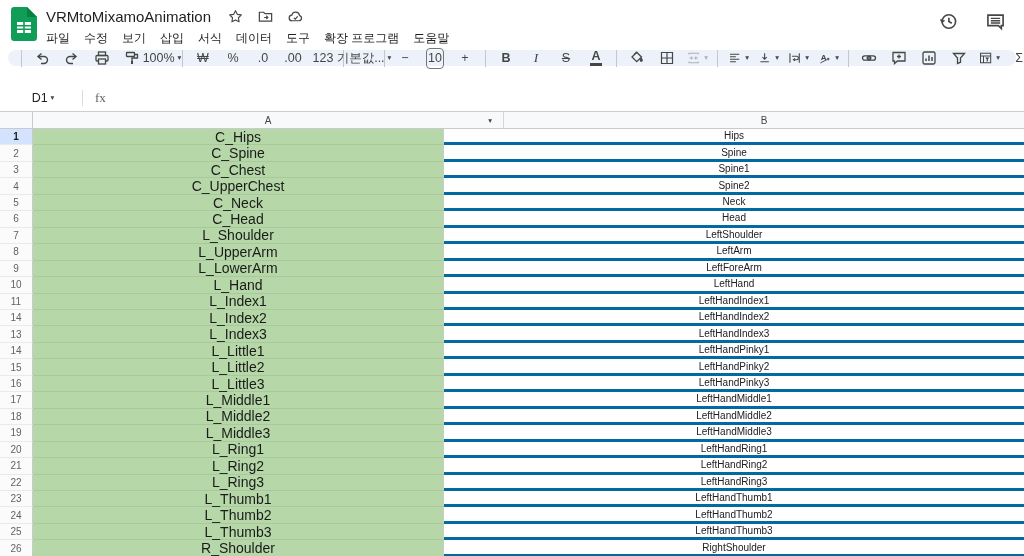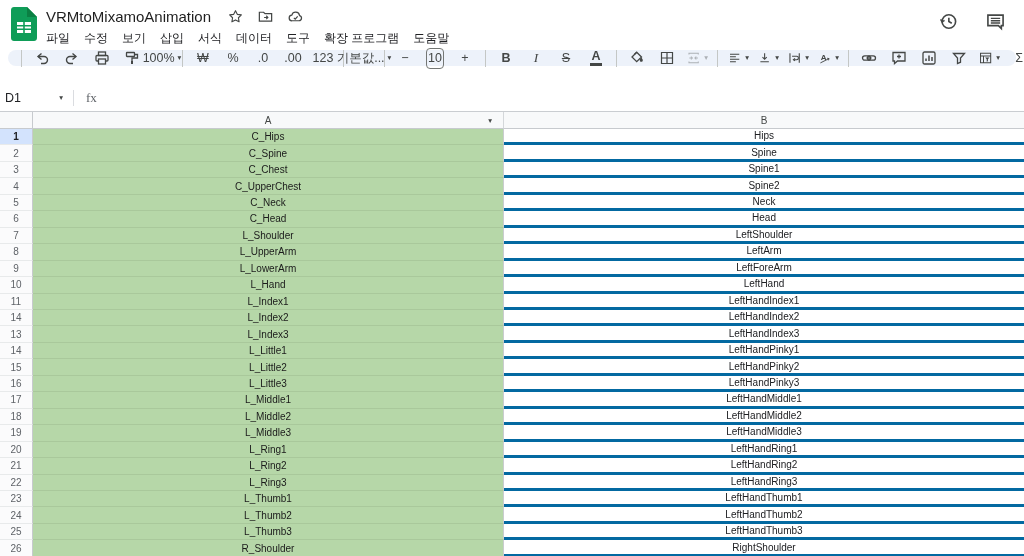--- a/index.html
+++ b/index.html
@@ -32,44 +32,44 @@
   .tb-disabled{opacity:.38}
   .tb-bold{font-weight:700}
   .tb-italic{font-style:italic;font-family:"Liberation Serif","DejaVu Serif",serif;font-size:13.5px}
   .tb-strike .tb-text{text-decoration:line-through}
   .tb-textcolor .tb-text{border-bottom:3px solid #444746;line-height:1.1;padding:0 1px}
   .size-box{border:1px solid #747775;border-radius:4px;width:25px;height:19px;display:flex;
             align-items:center;justify-content:center;font-size:12.5px;margin:0 2px;background:transparent}
 
   
   .formulabar{position:absolute;top:84px;left:0;right:0;height:27px;display:flex;align-items:center;background:#fff}
-  .name-box{width:58px;padding-left:5px;font-size:12.5px;display:flex;align-items:center;justify-content:space-between}
+  .name-box{width:58px;padding-left:14px;font-size:12.5px;display:flex;align-items:center;justify-content:center}
   .fb-divider{width:1px;height:16px;background:#dadce0;margin:0 12px 0 10px}
   .fx{font-family:"Liberation Serif","DejaVu Serif",serif;font-size:13px;color:#5f6368}
   .fb-input{flex:1;height:100%;font-size:12px;color:#202124}
 
   
   .grid{position:absolute;top:111px;left:0;right:0;bottom:0;border-top:1px solid #cacdd1;box-sizing:border-box}
   .corner{position:absolute;left:0;top:0;width:33px;height:17px;background:#f8f9fa;box-sizing:border-box;
           border-right:1px solid #c7cace;border-bottom:1px solid #c7cace}
   .colhdr{position:absolute;top:0;height:17px;background:#f8f9fa;box-sizing:border-box;
           border-bottom:1px solid #c7cace;display:flex;align-items:center;justify-content:center;
           font-size:10px;color:#444746}
   .colhdr-a{left:33px;width:471px;border-right:1px solid #d4d7da}
   .colhdr-b{left:504px;width:520px}
   .colA-caret{position:absolute;right:11px;top:4px;font-size:7.5px;color:#444746}
   .rows{position:absolute;top:17px;left:0;right:0;bottom:0;overflow:hidden;display:flex;flex-direction:column}
   .grid-row{display:flex;height:16.4615px;flex:none}
   .rowhdr{width:33px;flex:none;box-sizing:border-box;background:#fbfbfc;border-right:1px solid #c7cace;
           border-bottom:1px solid #e8eaeb;display:flex;align-items:center;justify-content:center;
           font-size:10px;color:#5f6368}
   .row-selected .rowhdr{background:var(--row-hl);color:#202124;font-weight:700}
-  .cellA{width:471px;flex:none;box-sizing:border-box;background:var(--green-fill);
+  .cellA{width:411px;flex:none;box-sizing:border-box;background:var(--green-fill);
          border-right:1px solid #c9ccce;border-bottom:1px solid #a9c89b;
-         display:flex;align-items:center;justify-content:center;font-size:10px;color:#1b1b1b}
+         display:flex;align-items:center;justify-content:center;font-size:14px;color:#1b1b1b}
   .cellB{flex:1;box-sizing:border-box;border-bottom:3px solid #0369a1;
          display:flex;align-items:center;justify-content:center;font-size:10px;color:#202124}
 </style>
 </head>
 <body style="--green-fill: #b6d7a8; --row-hl: #d3e3fd;">
 
 <svg width="0" height="0" style="position:absolute">
 <defs>
 <symbol id="i-undo" viewBox="0 0 18 18">
         <path d="M8.5 4.5 5 7.5l3.5 3" fill="none" stroke="currentColor" stroke-width="1.4"></path>

